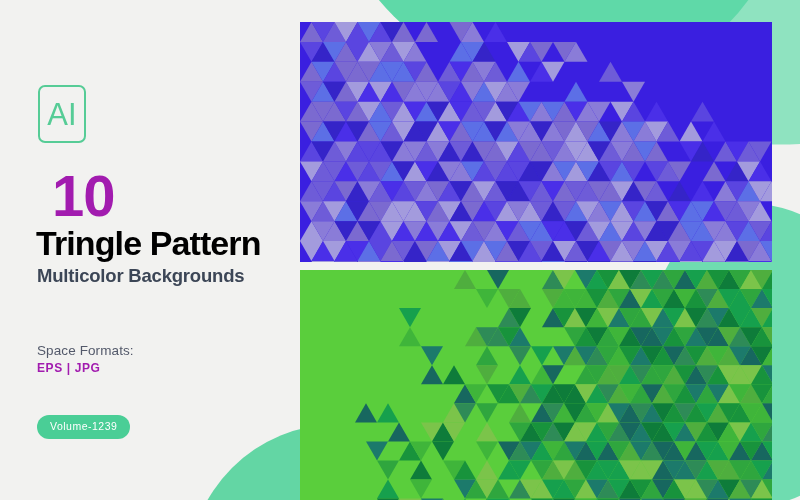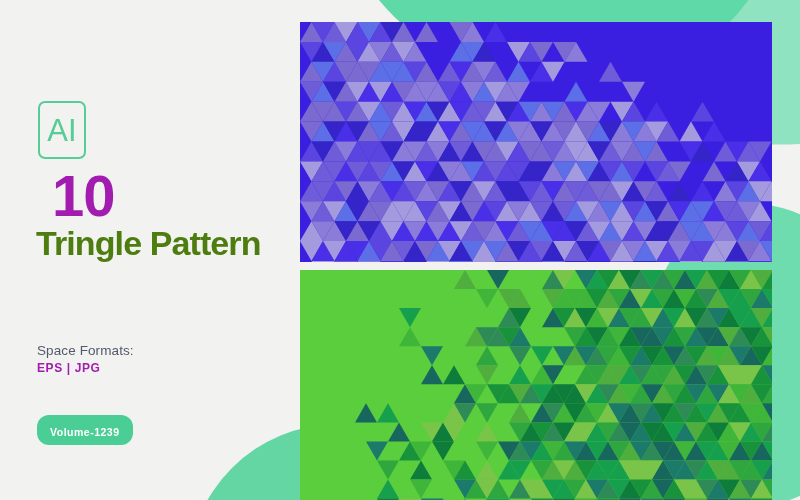--- a/index.html
+++ b/index.html
@@ -72,21 +72,20 @@
     left: 2px;
     top: 85px;
     width: 48px;
     height: 58px;
     border: 2px solid #56CC96;
     border-radius: 7px;
     box-sizing: border-box;
     display: flex;
     align-items: center;
     justify-content: center;
-    margin-top: 16px;
   }
   .ai-badge-text {
     font-size: 31px;
     line-height: 1;
     color: #56CC96;
     font-family: "Liberation Sans", sans-serif;
     letter-spacing: 0px;
     font-weight: 400;
   }
 
@@ -100,21 +99,21 @@
     letter-spacing: -1px;
     line-height: 1;
   }
 
   .title {
     position: absolute;
     left: 0px;
     top: 226px;
     font-size: 34px;
     font-weight: bold;
-    color: #4d7c0f;
+    color: #000000;
     letter-spacing: -0.9px;
     line-height: 1;
     white-space: nowrap;
   }
 
   .subtitle {
     position: absolute;
     left: 1px;
     top: 265px;
     font-size: 18.5px;
@@ -143,23 +142,23 @@
     letter-spacing: 0.6px;
   }
 
   .volume-badge {
     position: absolute;
     left: 1px;
     top: 415px;
     background: #4ACE96;
     color: #ffffff;
     font-size: 10.5px;
-    font-weight: bold;
+    font-weight: normal;
     letter-spacing: 0.5px;
-    padding: 12px 13px 7px 13px;
+    padding: 6px 13px 7px 13px;
     border-radius: 12px;
     line-height: 1;
   }
 
   
   .panel {
     position: absolute;
     overflow: hidden;
   }
   .panel-blue {
@@ -196,21 +195,21 @@
 
     <div class="ai-badge">
       <span class="ai-badge-text">AI</span>
     </div>
 
     <div class="count">10</div>
 
     <div class="title">Tringle Pattern</div>
 
     <div class="subtitle">
-      <br>
+      <span>Multicolor Backgrounds</span><br>
     </div>
 
     <div class="formats-label">Space Formats:</div>
     <div class="formats-value">EPS  |  JPG</div>
 
     <div class="volume-badge">Volume-1239</div>
   </div>
 
   <div class="panel panel-blue">
     <svg id="blue-svg" viewBox="0 0 472 240" preserveAspectRatio="none">

